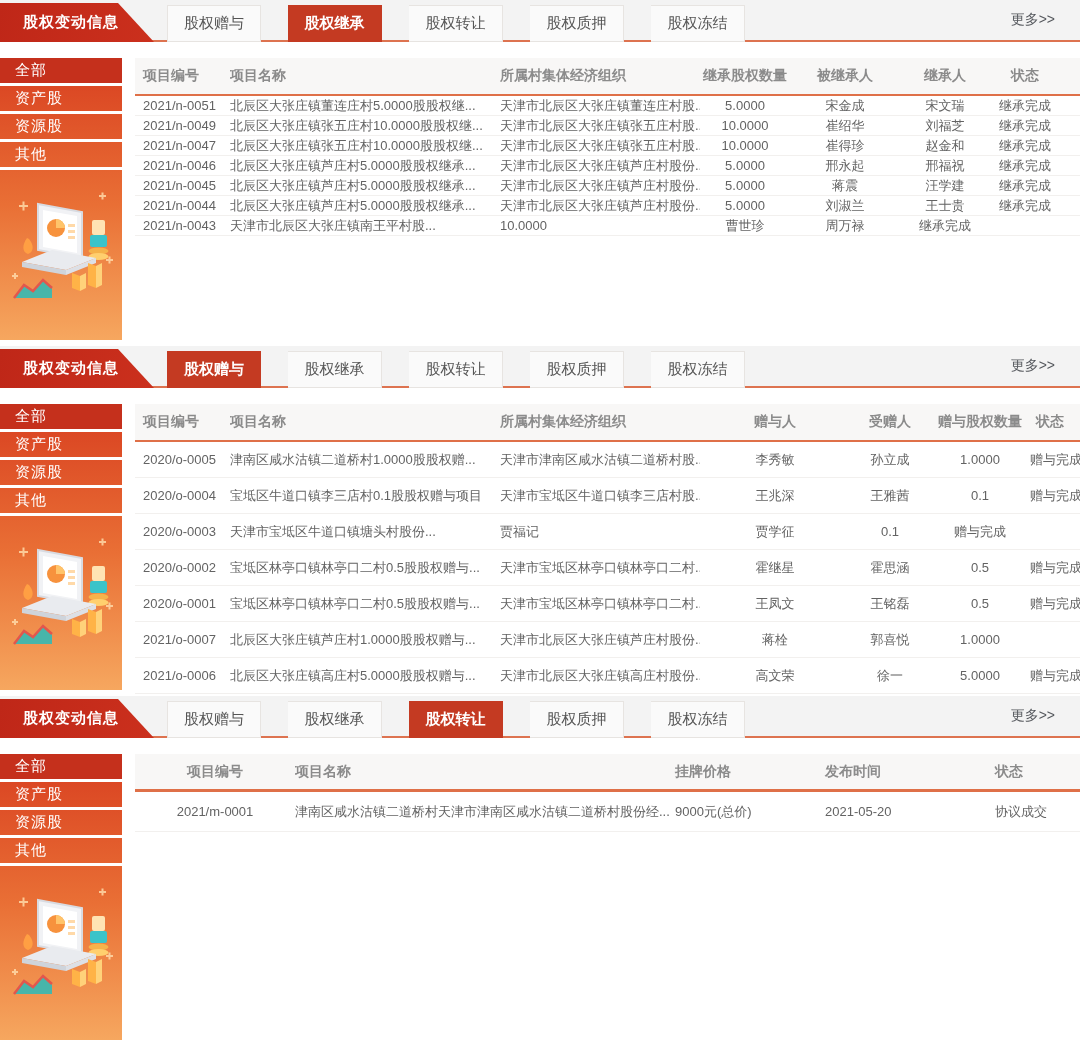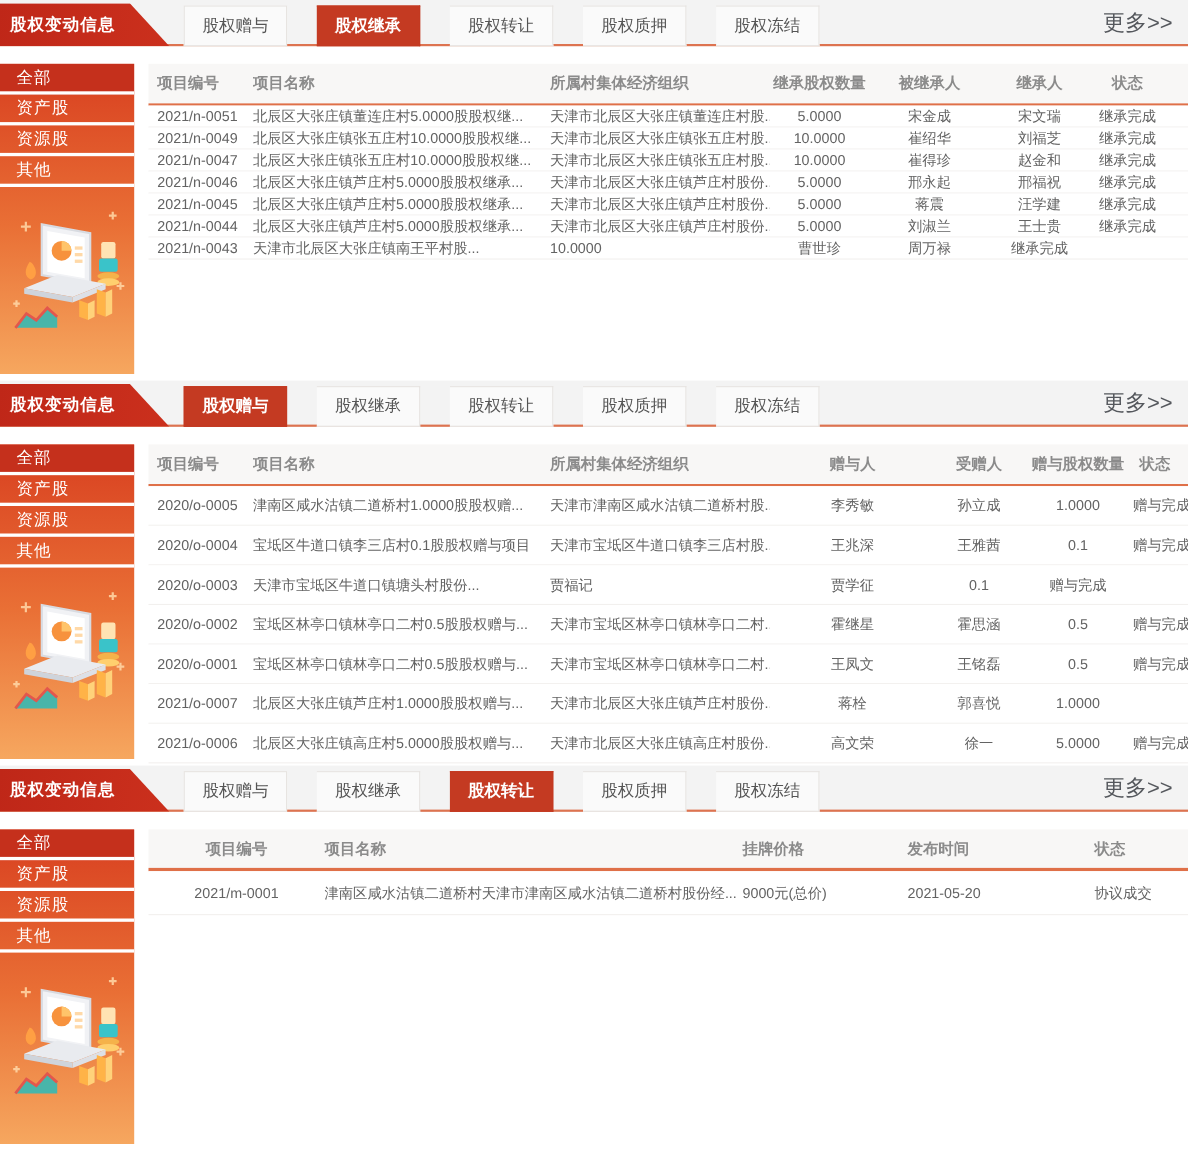--- a/index.html
+++ b/index.html
@@ -10,34 +10,34 @@
   }
   .section { position:relative; }
 
   
   .strip { position:relative; height:42px; background:#f3f3f3; border-bottom:2px solid #dd7350; }
   .ribbon {
     position:absolute; left:0; top:3px; bottom:-2px; width:154px;
     background:linear-gradient(100deg,#bf2718,#cb301d);
     clip-path:polygon(0 0, 118px 0, 154px 100%, 0 100%);
     color:#fff; font-weight:bold; font-size:15px;
-    display:flex; align-items:center; padding-left:9px;
+    display:flex; align-items:center; padding-left:23px;
     letter-spacing:1px;
   }
   .tabs { position:absolute; left:167px; top:5px; bottom:-2px; display:flex;gap:27px; }
   .tab {
     width:94px; background:#fafafa; border:1px solid #e7e4e1; border-left:none;
     color:#555; font-size:15px; display:flex; align-items:center; justify-content:center;
     cursor:pointer; white-space:nowrap;
   }
   .tab:first-child { border-left:1px solid #e7e4e1; }
   .tab.active { background:#c43a22; border-color:#c43a22; color:#fff; font-weight:bold; }
   .more {
-    position:absolute; right:14px; top:0; bottom:0; display:flex; align-items:center;
-    color:#55585d; font-size:20px; cursor:pointer;
+    position:absolute; right:25px; top:0; bottom:0; display:flex; align-items:center;
+    color:#55585d; font-size:14px; cursor:pointer;
   }
 
   
   .body { display:flex; }
   .s1 .body { height:304px; }
   .s2 .body { height:308px; }
   .s3 .body { height:309px; }
 
   .sidebar {
     flex:0 0 122px; margin:16px 0 6px;

